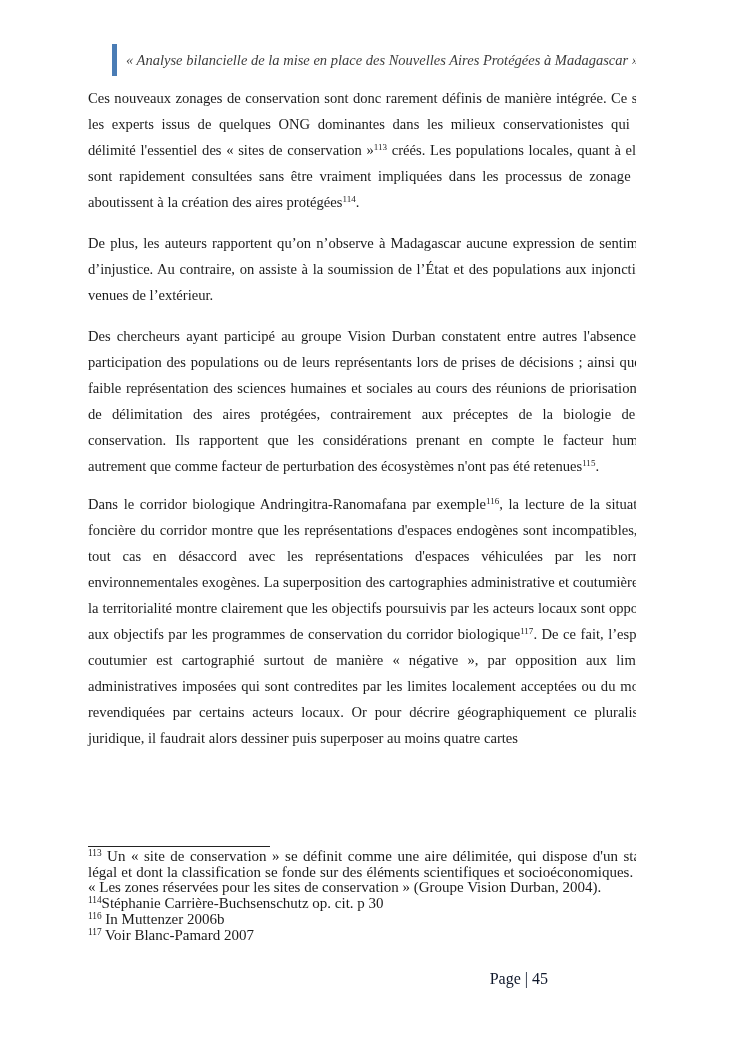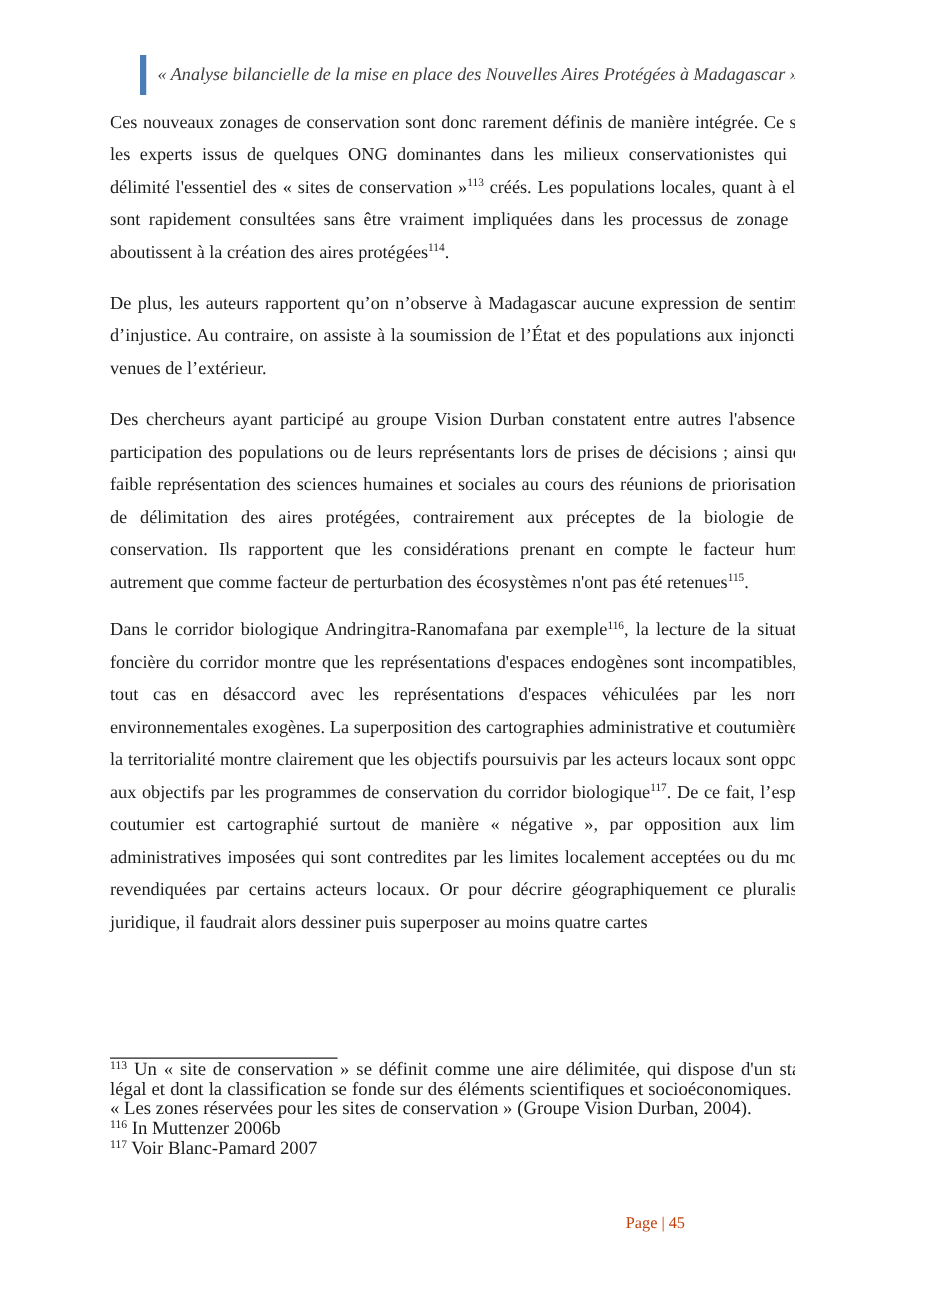--- a/index.html
+++ b/index.html
@@ -79,22 +79,22 @@
     margin: 0;
     font-size: 15px;
     line-height: 15.7px;
     text-align: justify;
   }
   
   .ftr {
     position: absolute;
     top: 970px;
     right: 88px;
-    font-size: 13px;
-    color: #c2410c;
+    font-size: 16px;
+    color: #0f172a;
   }
 </style>
 </head>
 <body>
 
 <div class="page">
 
   <header class="hdr">
     <span class="bar" style="background: rgb(74, 124, 181);"></span>
     <span class="hdr-title">« Analyse bilancielle de la mise en place des Nouvelles Aires Protégées à Madagascar »</span>
@@ -104,20 +104,21 @@
       <p class="para">Ces nouveaux zonages de conservation sont donc rarement définis de manière intégrée. Ce sont les experts issus de quelques ONG dominantes dans les milieux conservationistes qui ont délimité l'essentiel des « sites de conservation »<sup class="fnref">113</sup> créés. Les populations locales, quant à elles, sont rapidement consultées sans être vraiment impliquées dans les processus de zonage qui aboutissent à la création des aires protégées<sup class="fnref">114</sup>.</p>
       <p class="para">De plus, les auteurs rapportent qu’on n’observe à Madagascar aucune expression de sentiment d’injustice. Au contraire, on assiste à la soumission de l’État et des populations aux injonctions venues de l’extérieur.</p>
       <p class="para tight">Des chercheurs ayant participé au groupe Vision Durban constatent entre autres l'absence de participation des populations ou de leurs représentants lors de prises de décisions ; ainsi que la faible représentation des sciences humaines et sociales au cours des réunions de priorisation ou de délimitation des aires protégées, contrairement aux préceptes de la biologie de la conservation. Ils rapportent que les considérations prenant en compte le facteur humain autrement que comme facteur de perturbation des écosystèmes n'ont pas été retenues<sup class="fnref">115</sup>.</p>
       <p class="para">Dans le corridor biologique Andringitra-Ranomafana par exemple<sup class="fnref">116</sup>, la lecture de la situation foncière du corridor montre que les représentations d'espaces endogènes sont incompatibles, en tout cas en désaccord avec les représentations d'espaces véhiculées par les normes environnementales exogènes. La superposition des cartographies administrative et coutumière de la territorialité montre clairement que les objectifs poursuivis par les acteurs locaux sont opposés aux objectifs par les programmes de conservation du corridor biologique<sup class="fnref">117</sup>. De ce fait, l’espace coutumier est cartographié surtout de manière « négative », par opposition aux limites administratives imposées qui sont contredites par les limites localement acceptées ou du moins revendiquées par certains acteurs locaux. Or pour décrire géographiquement ce pluralisme juridique, il faudrait alors dessiner puis superposer au moins quatre cartes</p>
     </main>
 
   <div class="fn-sep"></div>
 
   <section class="fns" id="footnotes">
       <p class="fn"><sup class="fnmark">113</sup> Un « site de conservation » se définit comme une aire délimitée, qui dispose d'un statut légal et dont la classification se fonde sur des éléments scientifiques et socioéconomiques. Cf. « Les zones réservées pour les sites de conservation » (Groupe Vision Durban, 2004).</p>
+      <p class="fn"><sup class="fnmark">114</sup>Stéphanie Carrière-Buchsenschutz op. cit. p 30</p>
       <p class="fn"><sup class="fnmark">116</sup> In Muttenzer 2006b</p>
       <p class="fn"><sup class="fnmark">117</sup> Voir Blanc-Pamard 2007</p>
     </section>
 
   <footer class="ftr">
     <span>Page | 45</span>
   </footer>
 
 </div>
 

